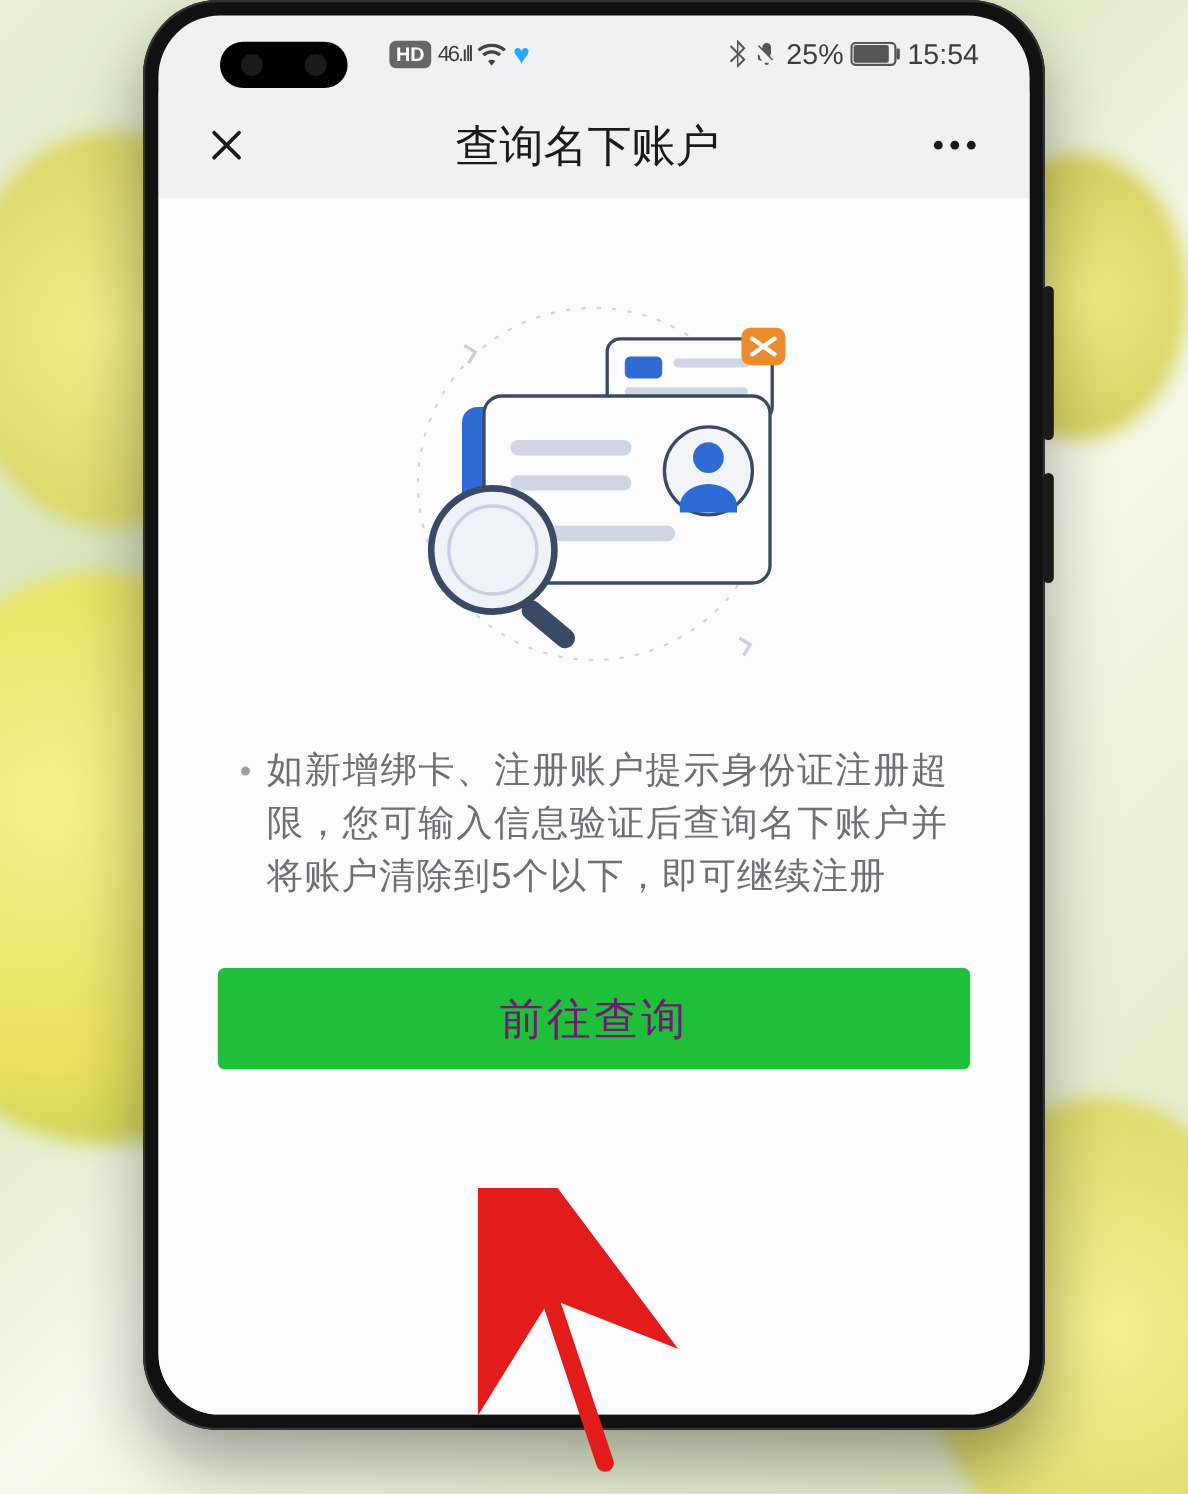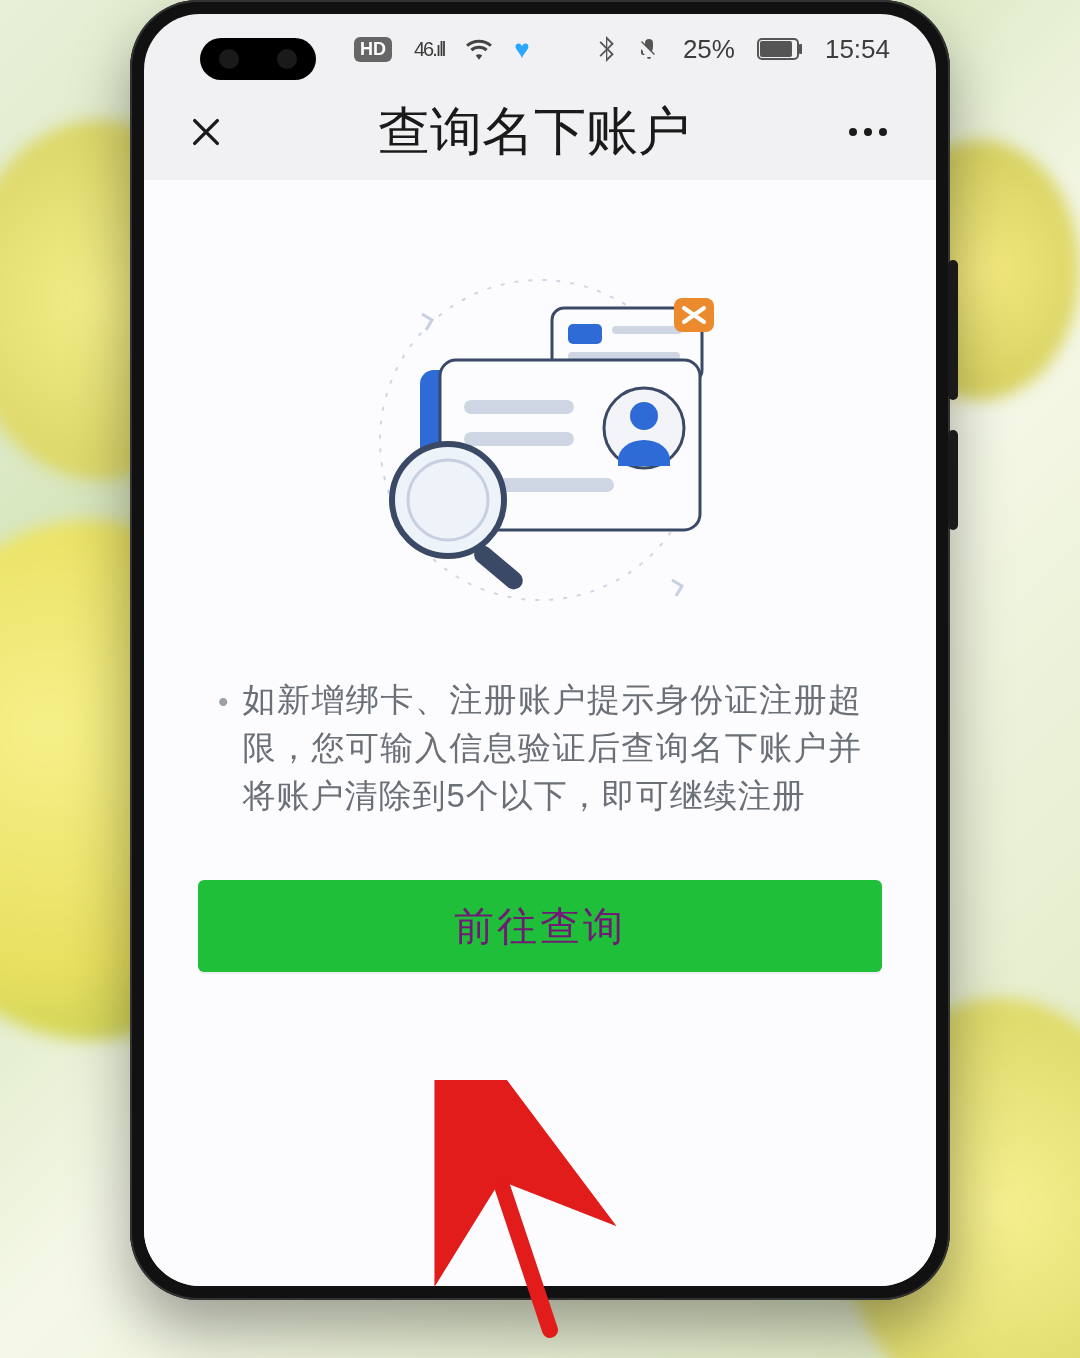--- a/index.html
+++ b/index.html
@@ -26,29 +26,29 @@
   .sb2{top:430px;height:100px;}
   .screen{
     position:relative;width:100%;height:100%;background:#f1f1f4;border-radius:56px;overflow:hidden;
   }
   
   .punch{position:absolute;left:56px;top:24px;width:116px;height:42px;background:#000;border-radius:28px;display:flex;align-items:center;justify-content:space-around;}
   .punch i{width:20px;height:20px;background:#1a1a1a;border-radius:50%;display:block;}
 
   
   .statusbar{height:70px;display:flex;align-items:center;justify-content:space-between;padding:0 46px 0 210px;font-size:26px;color:#3c3c3c;font-weight:500;}
-  .statusbar .left,.statusbar .right{display:flex;align-items:center;gap:22px;}
+  .statusbar .left,.statusbar .right{display:flex;align-items:center;gap:6px;}
   .hd-badge{font-size:18px;background:#666;color:#fff;border-radius:6px;padding:2px 6px;font-weight:700;}
   .sig{font-size:20px;letter-spacing:-2px;}
   .wifi,.bt,.mute,.batt{display:inline-flex;}
   .heart{color:#2aa7ff;}
 
   
   .navbar{height:96px;display:flex;align-items:center;justify-content:space-between;padding:0 40px;background:#f1f1f4;}
-  .nav-title{flex:1;text-align:center;font-size:52px;color:#1a1a1a;font-weight:500;}
+  .nav-title{flex:1;text-align:center;font-size:40px;color:#1a1a1a;font-weight:500;}
   .nav-close{width:44px;height:44px;display:flex;align-items:center;justify-content:center;}
   .nav-more{width:56px;display:flex;justify-content:center;gap:7px;}
   .nav-more i{width:8px;height:8px;background:#1a1a1a;border-radius:50%;}
 
   
   .page{position:absolute;left:0;right:0;top:166px;bottom:0;background:#fcfcff;}
   .illus-wrap{display:flex;justify-content:center;padding-top:70px;}
   .illus{width:420px;height:360px;position:relative;}
 
   .info-block{padding:66px 74px 0;}

